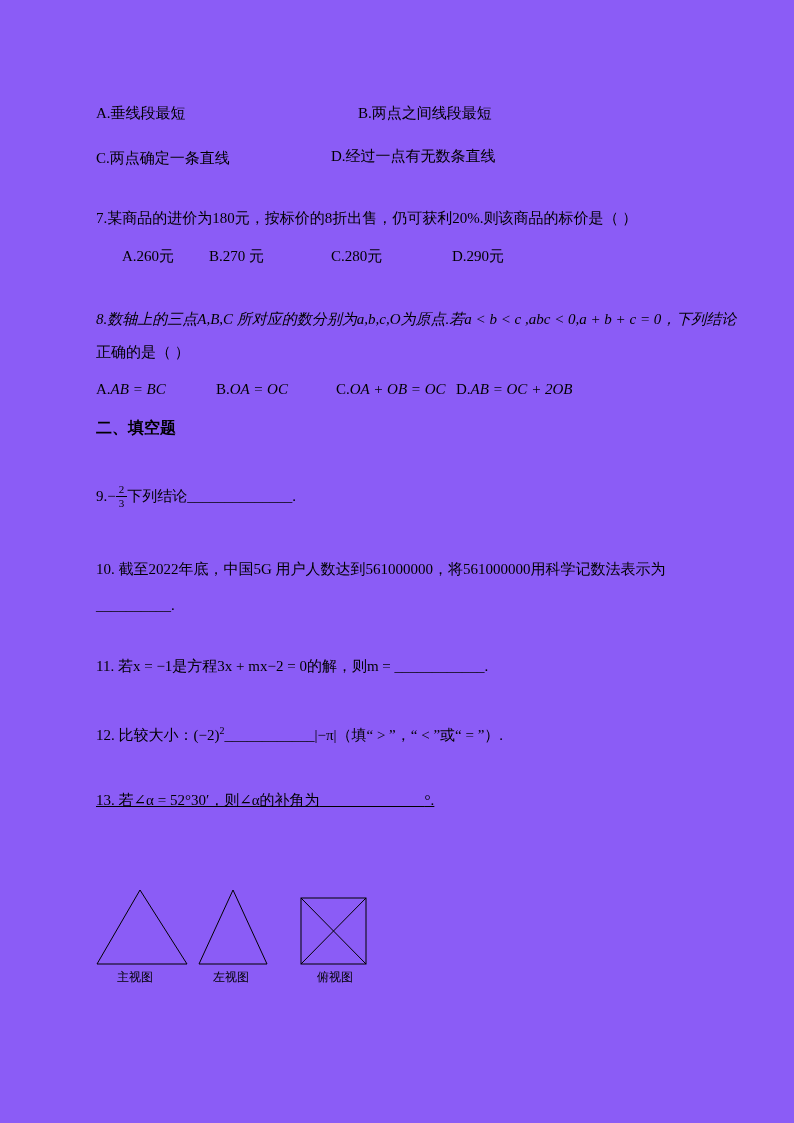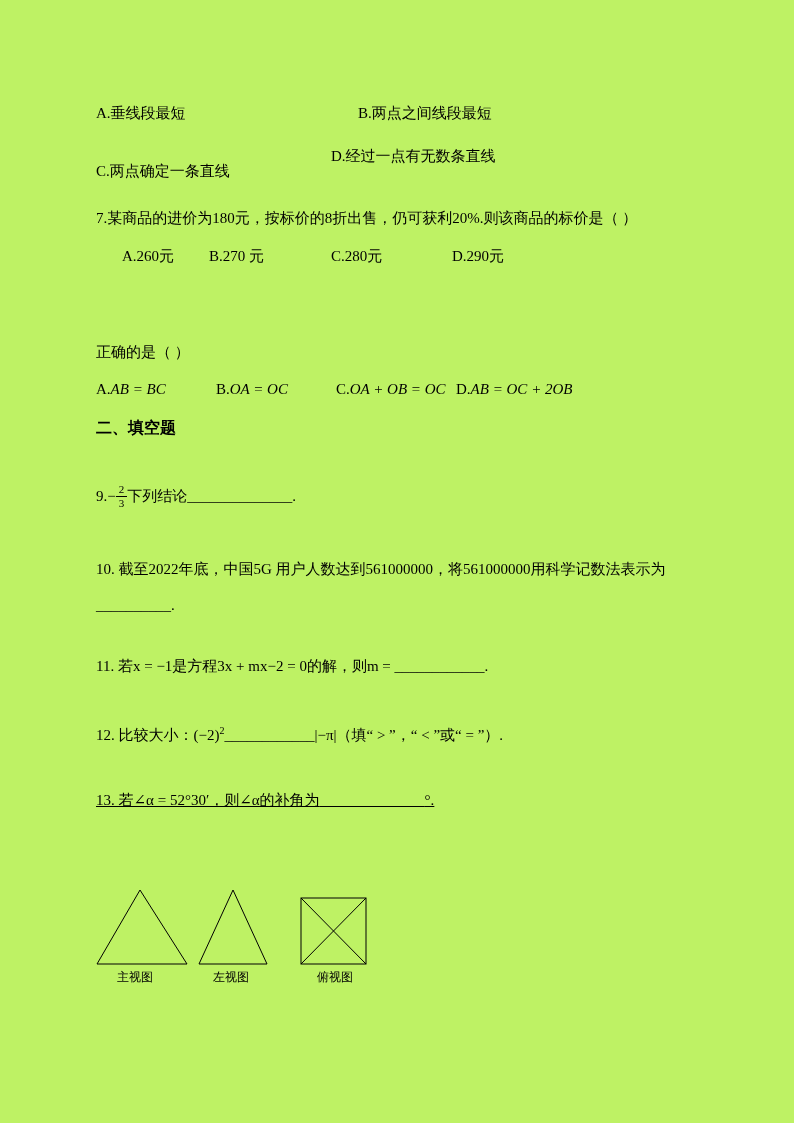--- a/index.html
+++ b/index.html
@@ -1,21 +1,21 @@
 <!DOCTYPE html>
 <html><head>
 <meta charset="utf-8">
 <style>
   * { margin: 0; padding: 0; box-sizing: border-box; }
   html, body { background: #ffffff; }
   .page {
     position: relative;
     width: 794px;
     height: 1123px;
-    background: #bef264;
+    background: #8b5cf6;
     color: #000000;
     font-family: "Liberation Serif", "DejaVu Serif", serif;
     font-size: 15px;
     overflow: hidden;
   }
   .abs { position: absolute; white-space: nowrap; }
   .math { font-style: italic; }
   .section-title { font-weight: bold; font-size: 16px; }
   sup { font-size: 10px; vertical-align: super; }
   .frac {
@@ -31,29 +31,30 @@
   svg { display: block; }
   .view-label { font-size: 12px; }
 </style>
 </head>
 <body>
 
 <div class="page">
 
   <span class="abs" style="left:96px; top:104px;">A.垂线段最短</span>
   <span class="abs" style="left:331px; top:104px;margin-left:27px;">B.两点之间线段最短</span>
-  <span class="abs" style="left:96px; top:162px;">C.两点确定一条直线</span>
+  <span class="abs" style="left:96px; top:149px;">C.两点确定一条直线</span>
   <span class="abs" style="left:331px; top:147px;">D.经过一点有无数条直线</span>
 
   <span class="abs" style="left:96px; top:209px;">7.某商品的进价为180元，按标价的8折出售，仍可获利20%.则该商品的标价是（  ）</span>
   <span class="abs" style="left:96px; top:247px;margin-left:26px;">A.260元</span>
   <span class="abs" style="left:209px; top:247px;">B.270 元</span>
   <span class="abs" style="left:331px; top:247px;">C.280元</span>
   <span class="abs" style="left:452px; top:247px;">D.290元</span>
 
+  <span class="abs math" style="left:96px; top:310px;">8.数轴上的三点A,B,C 所对应的数分别为a,b,c,O为原点.若a &lt; b &lt; c ,abc &lt; 0,a + b + c = 0，下列结论</span>
   <span class="abs" style="left:96px; top:343px;">正确的是（  ）</span>
 
   <span class="abs" style="left:96px; top:381px;"><span>A.</span><span class="math">AB = BC</span></span>
   <span class="abs" style="left:216px; top:381px;"><span>B.</span><span class="math">OA = OC</span></span>
   <span class="abs" style="left:336px; top:381px;"><span>C.</span><span class="math">OA + OB = OC</span></span>
   <span class="abs" style="left:456px; top:381px;"><span>D.</span><span class="math">AB = OC + 2OB</span></span>
 
   <span class="abs section-title" style="left:96px; top:418px;">二、填空题</span>
 
   <span class="abs" style="left:96px; top:483px;"><span>9.</span><span>−</span><span class="frac"><span class="num">2</span><span class="den">3</span></span><span>下列结论</span><span>______________</span><span>.</span></span>

